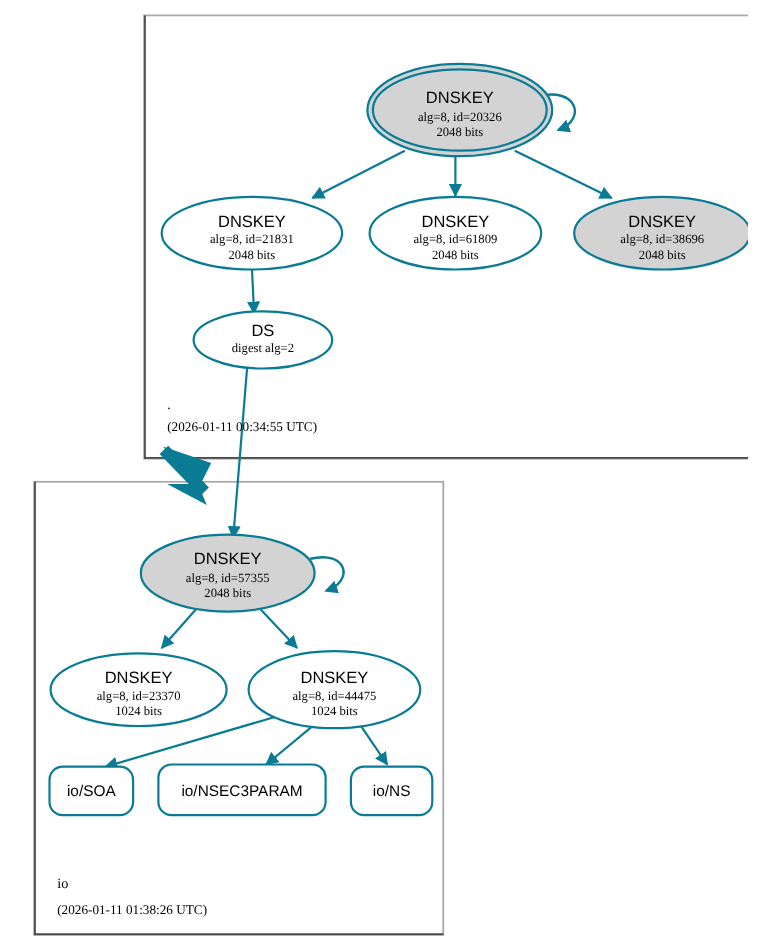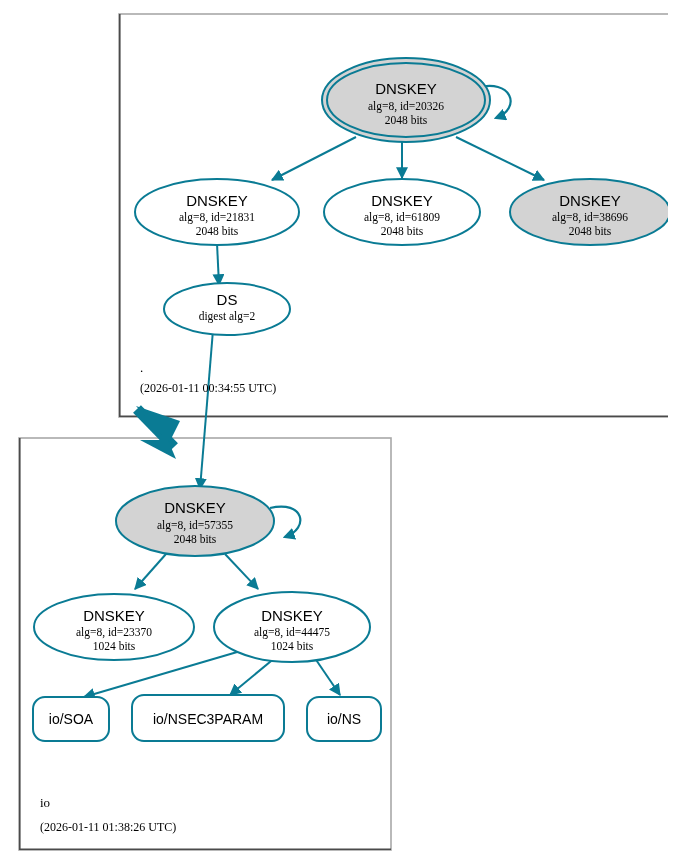--- a/index.html
+++ b/index.html
@@ -1,18 +1,18 @@
 <!DOCTYPE html>
 <html><head>
 <meta charset="utf-8">
 <style>
   html,body{margin:0;padding:0;background:#ffffff;}
   body{width:692px;height:865px;position:relative;
        font-family:"Liberation Sans",sans-serif;color:#000;}
-  #stage{position:absolute;left:4px;top:0;width:616px;height:865px;overflow:hidden;padding-left:48px;}
+  #stage{position:absolute;left:16px;top:0;width:616px;height:865px;overflow:hidden;padding-left:48px;}
   svg#graph{position:absolute;left:0;top:0;width:692px;height:865px;}
   .zone-label{font-family:"Liberation Serif",serif;font-size:13px;fill:#000;}
   .zone-time{font-family:"Liberation Serif",serif;font-size:12px;fill:#000;}
   .node-title{font-family:"Liberation Sans",sans-serif;font-size:15px;fill:#000;text-anchor:middle;}
   .node-sub{font-family:"Liberation Serif",serif;font-size:11.5px;fill:#000;text-anchor:middle;}
   .rr-label{font-family:"Liberation Sans",sans-serif;font-size:14px;fill:#000;text-anchor:middle;}
 </style>
 </head>
 <body>
 

